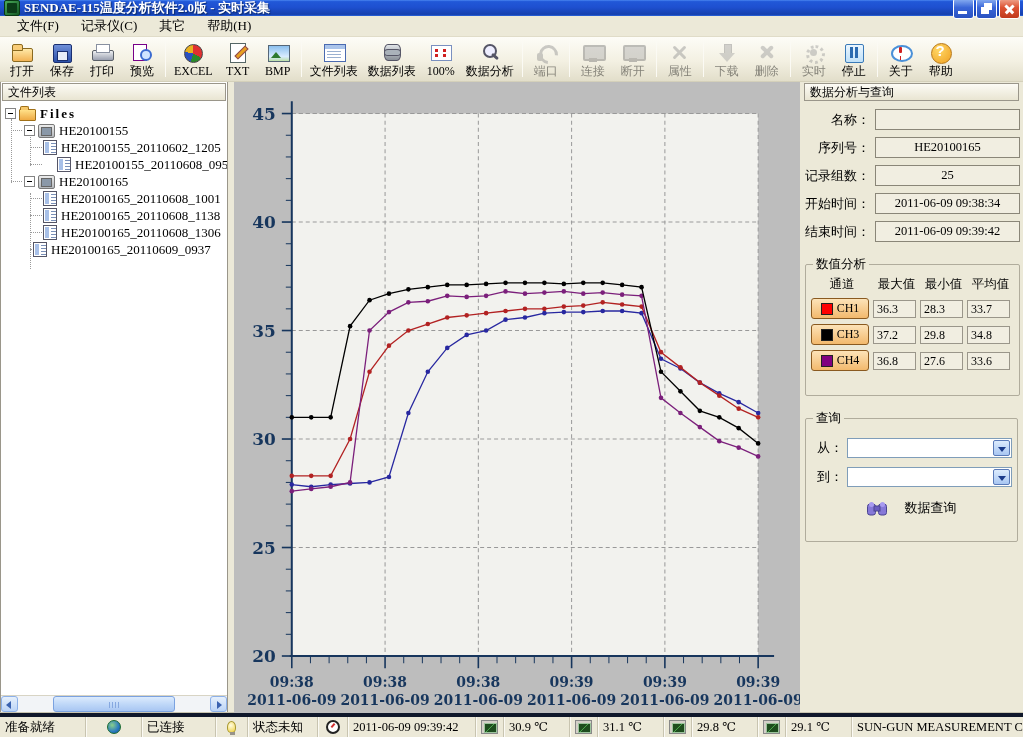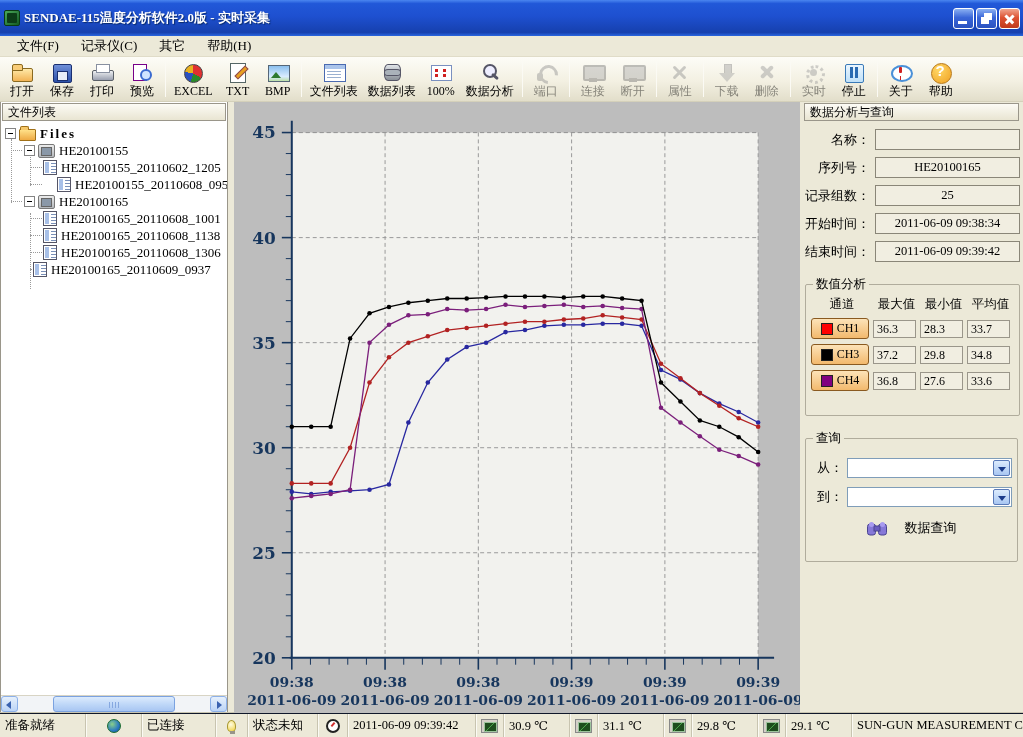--- a/index.html
+++ b/index.html
@@ -1,20 +1,20 @@
 <!DOCTYPE html>
 <html><head>
 <meta charset="utf-8">
 <style>
   *{box-sizing:border-box;margin:0;padding:0}
   html,body{width:1023px;height:737px;overflow:hidden}
   body{font-family:"Liberation Serif","DejaVu Serif",serif;background:#ece9d8;font-size:13px;color:#000}
   .window{width:100%;height:100%;display:flex;flex-direction:column}
   
-  .titlebar{height:36px;flex:none;display:flex;align-items:center;padding:0 3px 0 4px;
+  .titlebar{height:16px;flex:none;display:flex;align-items:center;padding:0 3px 0 4px;
     background:linear-gradient(180deg,#4a86f0 0%,#2158d8 10%,#1e50d0 45%,#1640ae 90%,#2a66e0 100%);}
   .appicon{width:16px;height:16px;flex:none;border:1px solid #0a3a14;border-radius:2px;
     background:linear-gradient(135deg,#4aa85a,#145a24);position:relative;margin-right:4px}
   .appicon::after{content:"";position:absolute;left:2px;top:2px;right:2px;bottom:2px;background:#0c3c18;border-radius:1px}
   .title{color:#fff;font-weight:bold;font-size:13px;text-shadow:1px 1px 1px #0a2a6a;white-space:nowrap;flex:1}
   .winbtns{display:flex;gap:2px}
   .wbtn{width:21px;height:21px;border:1px solid #fff;border-radius:3px;position:relative;cursor:default;
     background:linear-gradient(180deg,#8ab0f2,#3a66d8 45%,#2a52c0)}
   .wbtn.close{background:linear-gradient(180deg,#f0a58e,#dd5334 45%,#c03a1c)}
   .wbtn .g{position:absolute;background:#fff}
@@ -129,21 +129,21 @@
     background:linear-gradient(#fce3b8,#f3b96d);border:1px solid #8a5a20;border-radius:3px;font-size:12px;cursor:default}
   .chsq{width:12px;height:12px;border:1px solid #222;flex:none}
   .statcell{width:43px;height:18px;line-height:16px;margin-left:4px;background:#f1eee1;border:1px solid #9a968a;font-size:12px;padding-left:3px}
   .qrow{display:flex;align-items:center;margin-top:9px}
   .qlabel{width:36px;text-align:right;padding-right:4px}
   .combo{flex:1;height:20px;background:#fff;border:1px solid #7f9db9;position:relative;cursor:default}
   .cbtn{position:absolute;right:1px;top:1px;bottom:1px;width:17px;background:linear-gradient(#dcebfd,#a8c6f2);border:1px solid #5a7ab8;border-radius:2px}
   .cbtn::after{content:"";position:absolute;left:4px;top:6px;border-left:4px solid transparent;border-right:4px solid transparent;border-top:5px solid #1a3a8a}
   .qbtn{display:flex;align-items:center;justify-content:center;gap:18px;margin-top:12px;font-size:13px;cursor:default}
   
-  .statusbar{height:24px;flex:none;display:flex;align-items:stretch;background:#ece9d8;border-top:1px solid #0f172a;box-shadow:0 -1px 0 #c8c4b0;font-size:12.5px}
+  .statusbar{height:24px;flex:none;display:flex;align-items:stretch;background:#ece9d8;border-top:4px solid #0f172a;box-shadow:0 -1px 0 #c8c4b0;font-size:12.5px}
   .scell{display:flex;align-items:center;padding:0 5px;border-right:1px solid #c8c4b0;box-shadow:1px 0 0 #fbfaf4;white-space:nowrap;overflow:hidden}
   .scell.icon{justify-content:center}
   .scell.grow{flex:1;border-right:none}
   .si{position:relative;flex:none}
   .si-globe{width:14px;height:14px;border-radius:50%;border:1px solid #186a30;background:radial-gradient(circle at 35% 35%,#8ad08a,#2a7ac0 60%,#1a4a90)}
   .si-bulb{width:9px;height:12px;border-radius:50% 50% 40% 40%;background:radial-gradient(circle at 40% 35%,#fffce0,#f0d040);border:1px solid #a89830}
   .si-bulb::after{content:"";position:absolute;left:2px;bottom:-3px;width:5px;height:3px;background:#98948a}
   .si-clock{width:14px;height:14px;border-radius:50%;background:#fff;border:2px solid #222}
   .si-clock::after{content:"";position:absolute;left:4px;top:1px;width:2px;height:5px;background:#d03030;transform:rotate(40deg)}
   .si-lcd{width:17px;height:14px;background:#d4d0c8;border:1px solid #888}

